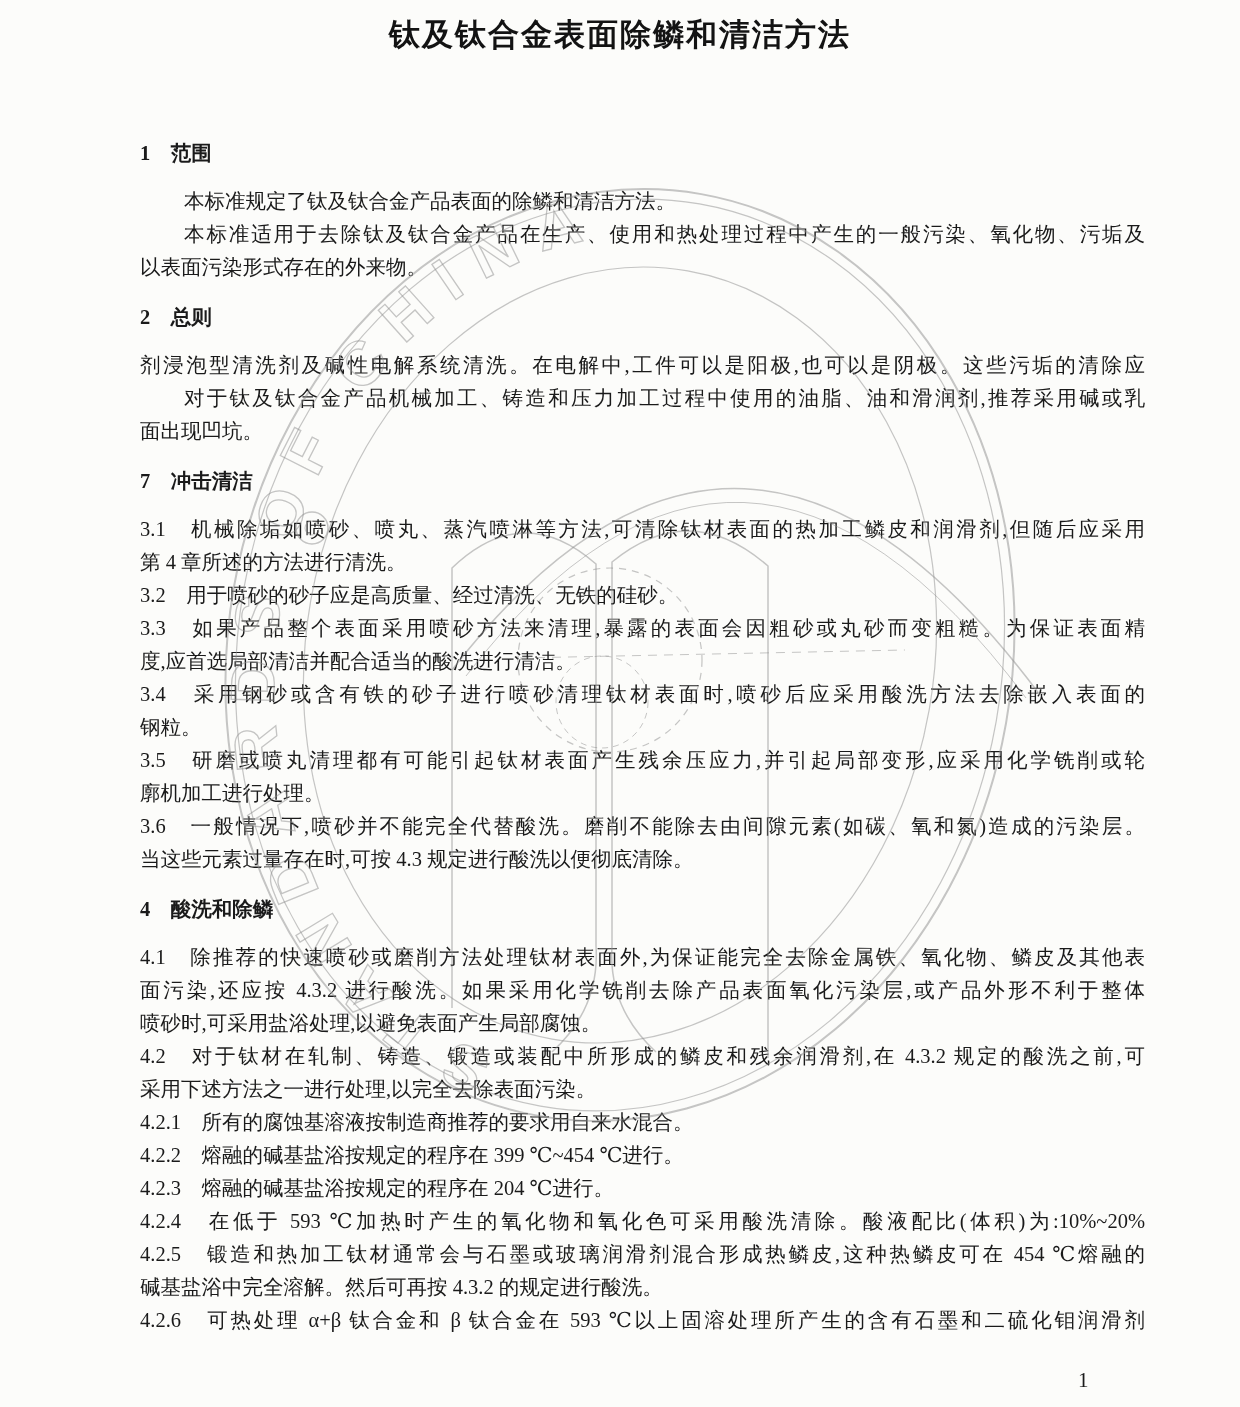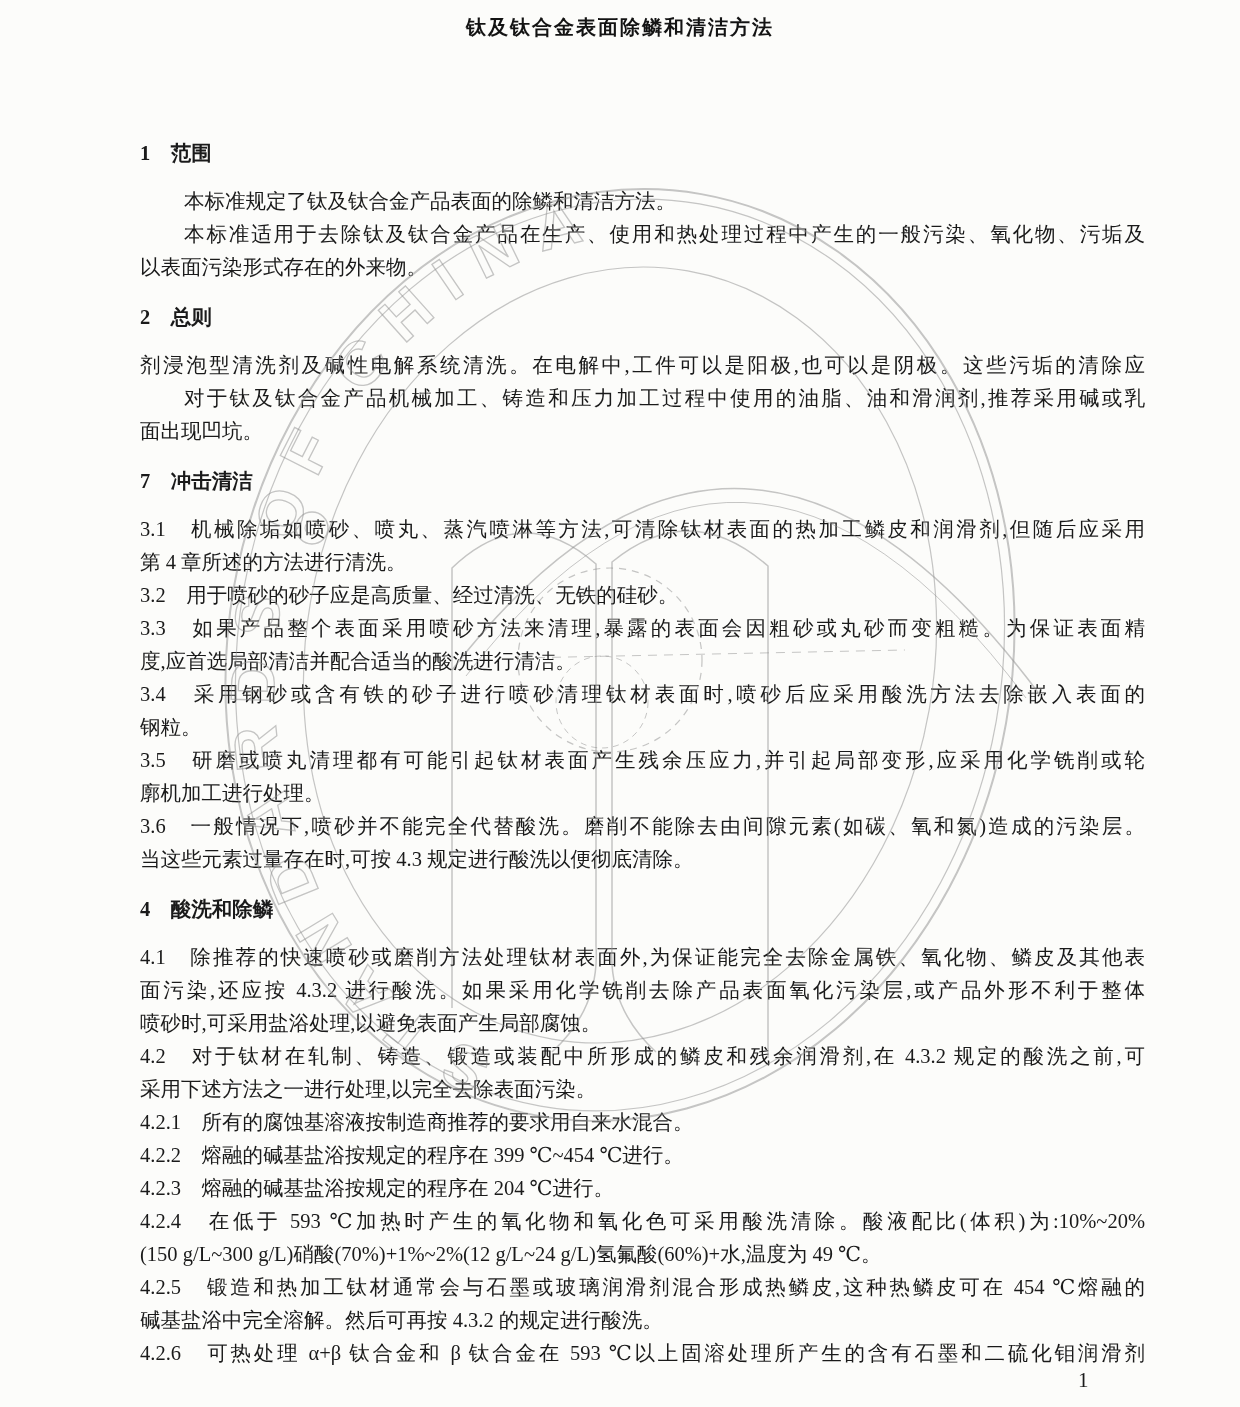--- a/index.html
+++ b/index.html
@@ -7,21 +7,21 @@
     position:relative;
     width:1240px; height:1407px;
     background:#fcfcfa;
     overflow:hidden;
     font-family:"Liberation Serif","DejaVu Serif",serif;
     color:#171717;
   }
   .doc-title {
     position:absolute; left:0; right:0; top:14px;
     text-align:center;
-    font-size:20px; font-weight:bold; letter-spacing:2px;
+    font-size:31px; font-weight:bold; letter-spacing:2px;
     color:#131313;
     z-index:1;
   }
   .content {
     position:absolute; left:140px; top:120px; width:1005px;
     z-index:1;
   }
   .line {
     height:33px; line-height:33px;
     font-size:20.5px;
@@ -74,21 +74,20 @@
       <div class="line heading">4　酸洗和除鳞</div>
       <div class="line cj">4.1　除推荐的快速喷砂或磨削方法处理钛材表面外,为保证能完全去除金属铁、氧化物、鳞皮及其他表</div>
       <div class="line cj">面污染,还应按 4.3.2 进行酸洗。如果采用化学铣削去除产品表面氧化污染层,或产品外形不利于整体</div>
       <div class="line c">喷砂时,可采用盐浴处理,以避免表面产生局部腐蚀。</div>
       <div class="line cj">4.2　对于钛材在轧制、铸造、锻造或装配中所形成的鳞皮和残余润滑剂,在 4.3.2 规定的酸洗之前,可</div>
       <div class="line c">采用下述方法之一进行处理,以完全去除表面污染。</div>
       <div class="line c">4.2.1　所有的腐蚀基溶液按制造商推荐的要求用自来水混合。</div>
       <div class="line c">4.2.2　熔融的碱基盐浴按规定的程序在 399 ℃~454 ℃进行。</div>
       <div class="line c">4.2.3　熔融的碱基盐浴按规定的程序在 204 ℃进行。</div>
       <div class="line cj">4.2.4　在低于 593 ℃加热时产生的氧化物和氧化色可采用酸洗清除。酸液配比(体积)为:10%~20%</div>
-      <div class="line c">(150 g/L~300 g/L)硝酸(70%)+1%~2%(12 g/L~24 g/L)氢氟酸(60%)+水,温度为 49 ℃。</div>
       <div class="line cj">4.2.5　锻造和热加工钛材通常会与石墨或玻璃润滑剂混合形成热鳞皮,这种热鳞皮可在 454 ℃熔融的</div>
       <div class="line c">碱基盐浴中完全溶解。然后可再按 4.3.2 的规定进行酸洗。</div>
       <div class="line cj">4.2.6　可热处理 α+β 钛合金和 β 钛合金在 593 ℃以上固溶处理所产生的含有石墨和二硫化钼润滑剂</div>
     </div>
 
   <div class="page-number">1</div>
 
   <svg class="watermark" width="1240" height="1407" viewBox="0 0 1240 1407">
     <defs>
       <path id="ringpath" d="M 620,1078 A 343,423 0 1 1 620,232 A 343,423 0 1 1 620,1078"></path>

